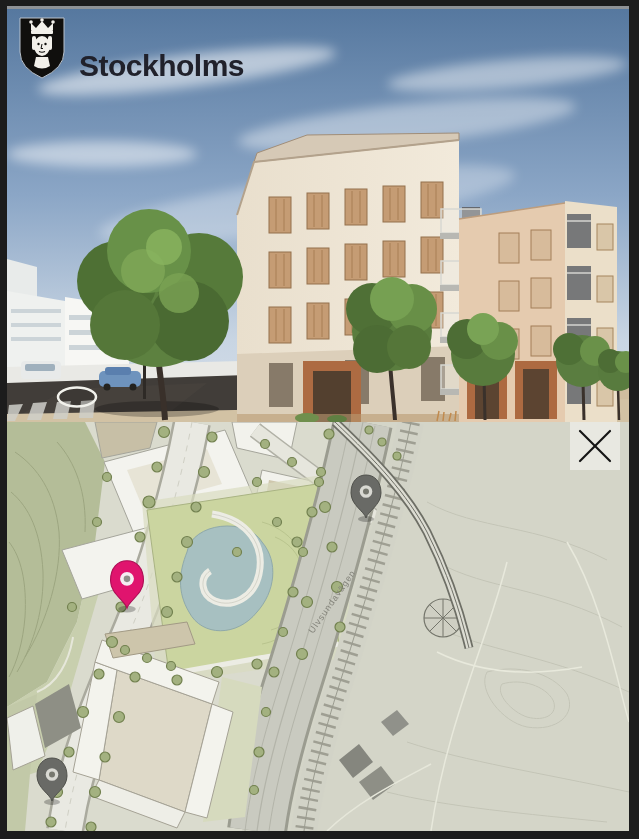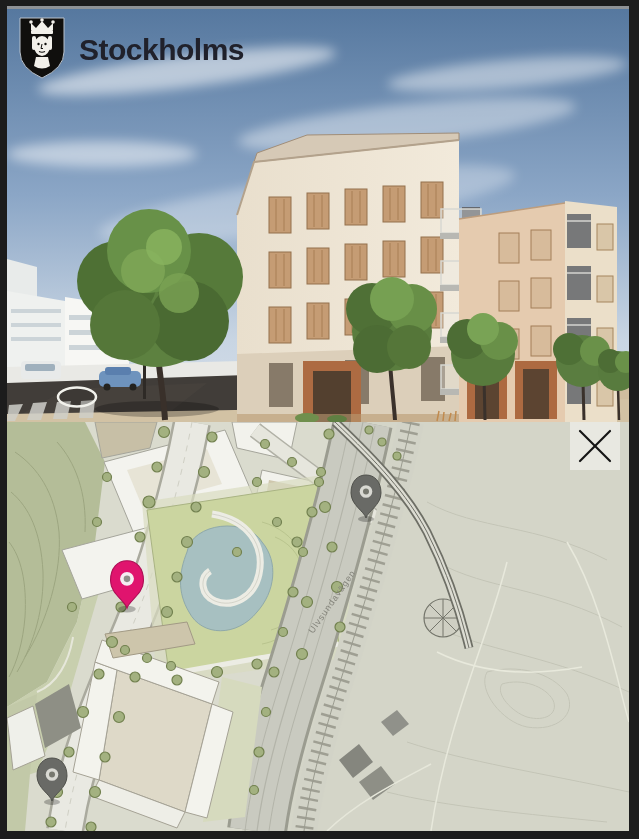--- a/index.html
+++ b/index.html
@@ -18,21 +18,21 @@
   .render-viewport{
     position:relative;width:622px;height:413px;overflow:hidden;
   }
   .map-viewport{
     position:relative;width:622px;height:409px;overflow:hidden;
     background:#dadbce;
   }
   svg{display:block;}
   .logo{
     position:absolute;left:10px;top:7px;
-    display:flex;align-items:center;gap:12px;
+    display:flex;align-items:flex-end;gap:12px;
   }
   .logo-text{
     color:#20212b;
     font-size:30px;font-weight:700;line-height:29px;letter-spacing:-0.5px;
     padding-top:2px;
   }
   .close-btn{
     position:absolute;right:9px;top:0px;
     width:50px;height:48px;
     background:rgba(252,252,250,0.5);

